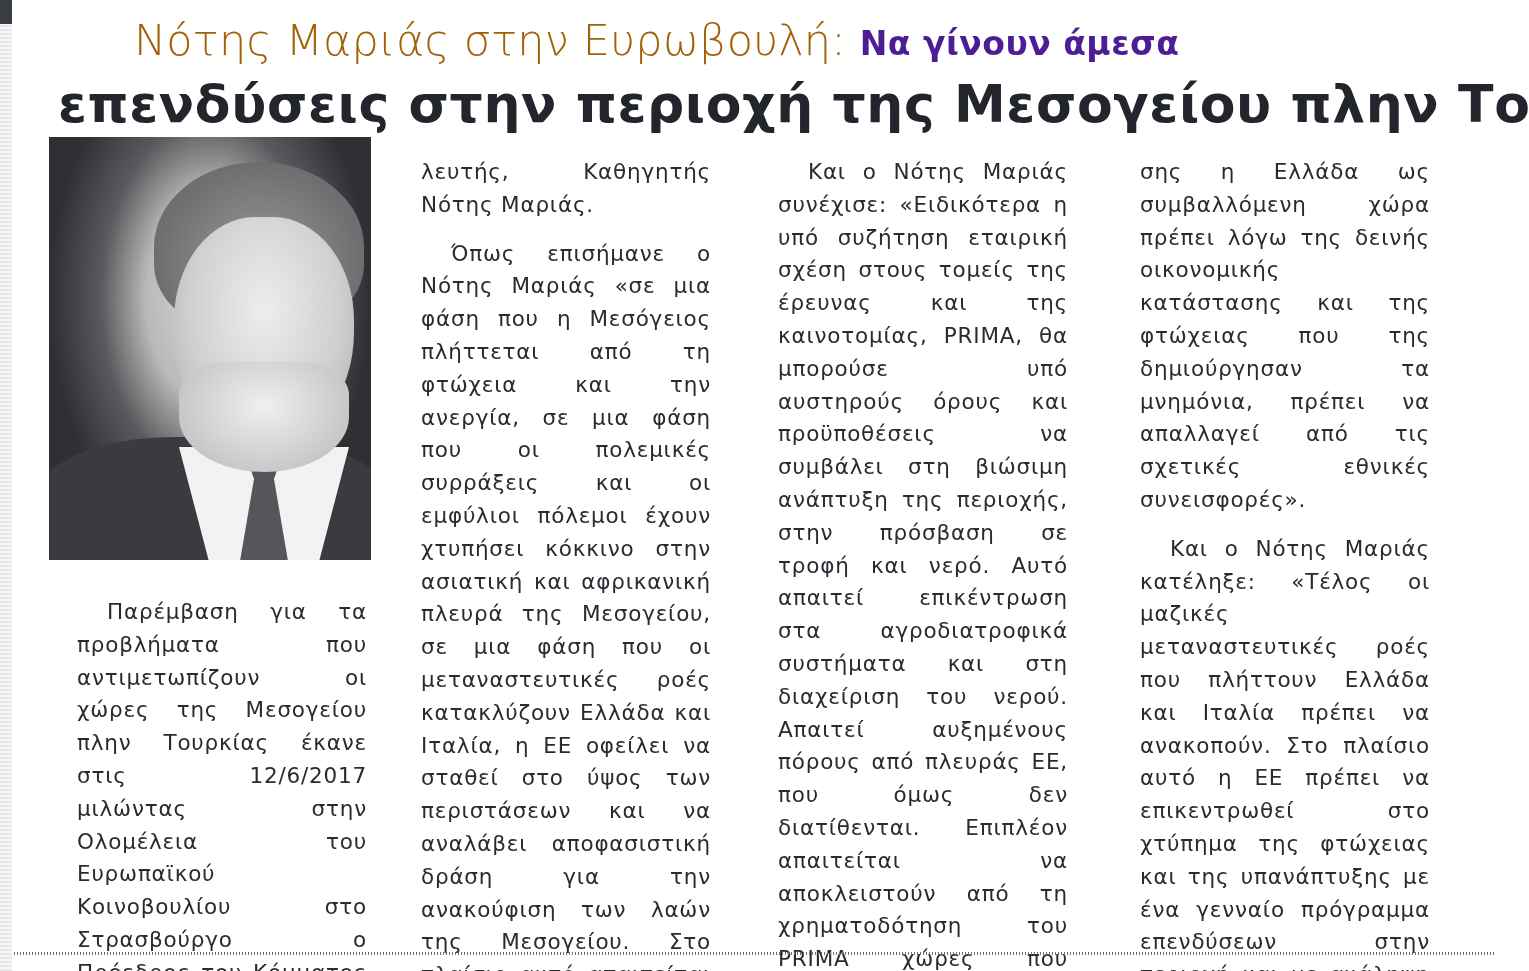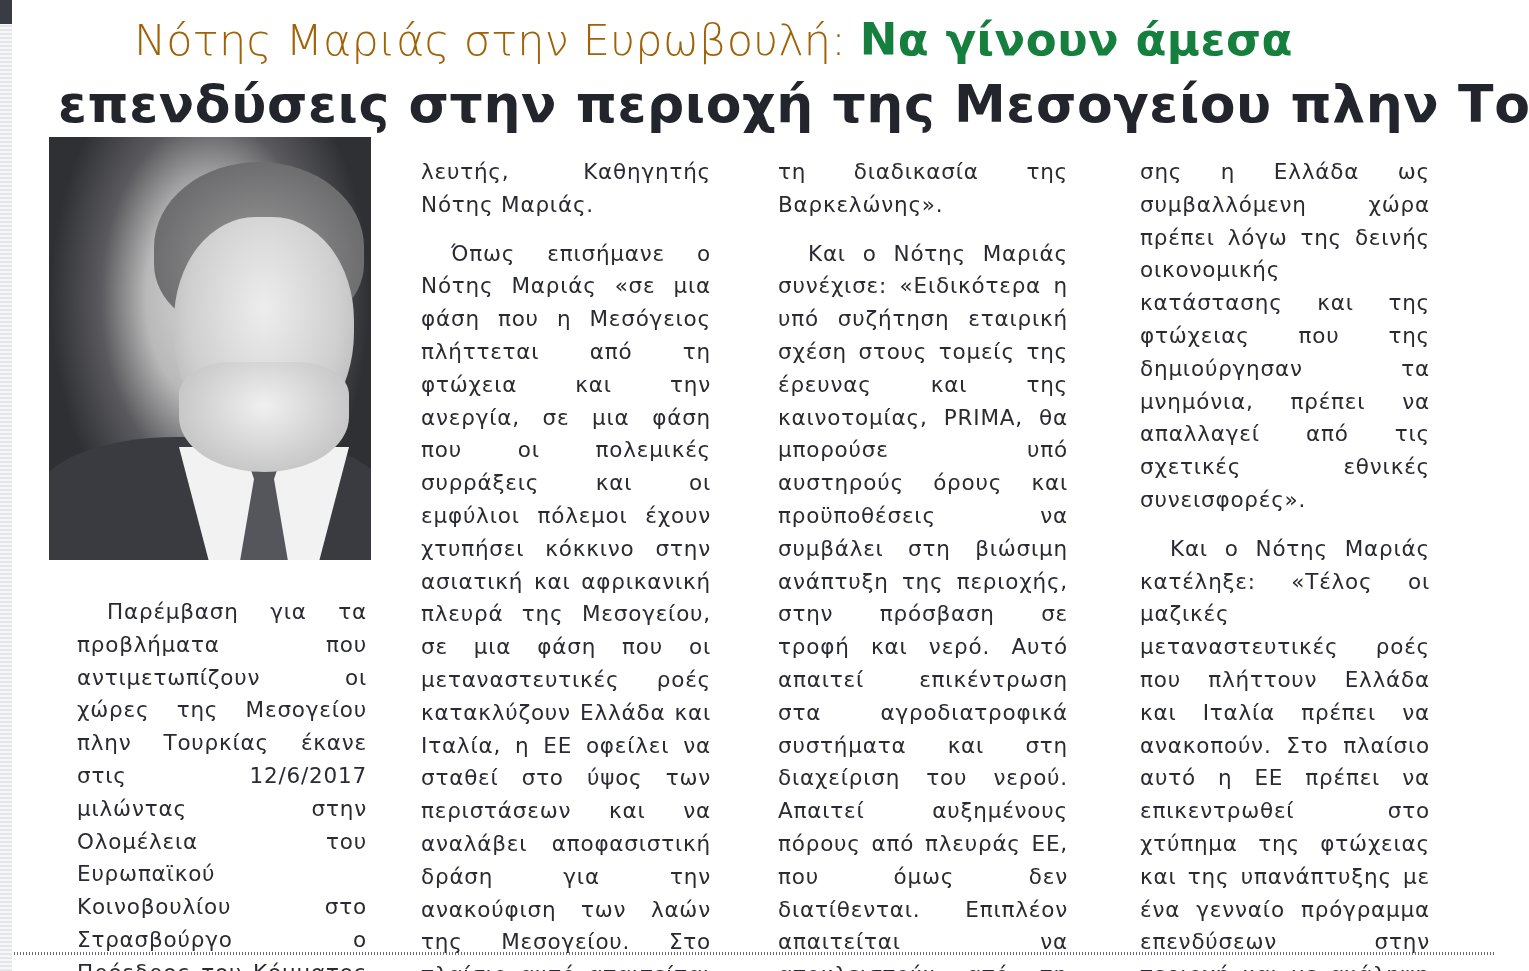--- a/index.html
+++ b/index.html
@@ -10,21 +10,21 @@
   .left-strip {
     position:absolute; left:0; top:0; width:12px; height:971px;
     background:repeating-linear-gradient(0deg,#e4e6ea 0 2px,#f6f7f9 2px 4px);
   }
   .left-strip-dark { position:absolute; left:0; top:0; width:12px; height:24px; background:#3a3c44; }
   .headline { position:absolute; left:0; top:6px; width:1529px; }
   .hl-line1 {
     position:absolute; left:134px; top:8px; white-space:nowrap; font-size:43px; line-height:52px;
   }
   .hl-light { font-family:"DejaVu Sans", sans-serif; font-weight:200; color:#a16207; letter-spacing:0.2px; }
-  .hl-bold { font-family:"DejaVu Sans", sans-serif; font-weight:bold; color:#15803d; font-size:45px; letter-spacing:0.5px; }
+  .hl-bold { font-family:"DejaVu Sans", sans-serif; font-weight:bold; color:#4c1d95; font-size:33px; letter-spacing:0.5px; }
   .hl-line2 {
     position:absolute; left:58px; top:70px; white-space:nowrap; font-size:52px; line-height:56px;
     font-weight:bold; color:#23252c; letter-spacing:0.6px;
   }
   .photo {
     position:absolute; left:49px; top:137px; width:322px; height:423px;
     background:radial-gradient(ellipse at 50% 38%, #d8d8d8 0%, #b9b9b9 28%, #5a5a5e 48%, #2f3034 70%);
     overflow:hidden;
   }
   .photo .hair { position:absolute; left:105px; top:25px; width:210px; height:170px; border-radius:50% 50% 40% 40%;
@@ -77,21 +77,20 @@
 <div class="col col-1">
   <p class="ind">Παρέμβαση για τα προβλήματα που αντιμετωπίζουν οι χώρες της Μεσογείου πλην Τουρκίας έκανε στις 12/6/2017 μιλώντας στην Ολομέλεια του Ευρωπαϊκού Κοινοβουλίου στο Στρασβούργο ο Πρόεδρος του Κόμματος «ΕΛΛΑΔΑ - Ο ΑΛΛΟΣ ΔΡΟΜΟΣ» Ευρωβου-</p>
 </div>
 
 <div class="col col-2">
   <p>λευτής, Καθηγητής Νότης Μαριάς.</p>
   <p class="ind">Όπως επισήμανε ο Νότης Μαριάς «σε μια φάση που η Μεσόγειος πλήττεται από τη φτώχεια και την ανεργία, σε μια φάση που οι πολεμικές συρράξεις και οι εμφύλιοι πόλεμοι έχουν χτυπήσει κόκκινο στην ασιατική και αφρικανική πλευρά της Μεσογείου, σε μια φάση που οι μεταναστευτικές ροές κατακλύζουν Ελλάδα και Ιταλία, η ΕΕ οφείλει να σταθεί στο ύψος των περιστάσεων και να αναλάβει αποφασιστική δράση για την ανακούφιση των λαών της Μεσογείου. Στο πλαίσιο αυτό απαιτείται η εμβάθυνση της ευρωμεσογειακής συνεργασίας που ως γνωστόν δρομολογήθηκε το 1995 με</p>
 </div>
 
 <div class="col col-3">
-  <p>τη διαδικασία της Βαρκελώνης».</p>
   <p class="ind">Και ο Νότης Μαριάς συνέχισε: «Ειδικότερα η υπό συζήτηση εταιρική σχέση στους τομείς της έρευνας και της καινοτομίας, PRIMA, θα μπορούσε υπό αυστηρούς όρους και προϋποθέσεις να συμβάλει στη βιώσιμη ανάπτυξη της περιοχής, στην πρόσβαση σε τροφή και νερό. Αυτό απαιτεί επικέντρωση στα αγροδιατροφικά συστήματα και στη διαχείριση του νερού. Απαιτεί αυξημένους πόρους από πλευράς ΕΕ, που όμως δεν διατίθενται. Επιπλέον απαιτείται να αποκλειστούν από τη χρηματοδότηση του PRIMA χώρες που ενισχύουν τους τζιχαντιστές όπως είναι η Τουρκία. Επί-</p>
 </div>
 
 <div class="col col-4">
   <p>σης η Ελλάδα ως συμβαλλόμενη χώρα πρέπει λόγω της δεινής οικονομικής κατάστασης και της φτώχειας που της δημιούργησαν τα μνημόνια, πρέπει να απαλλαγεί από τις σχετικές εθνικές συνεισφορές».</p>
   <p class="ind">Και ο Νότης Μαριάς κατέληξε: «Τέλος οι μαζικές μεταναστευτικές ροές που πλήττουν Ελλάδα και Ιταλία πρέπει να ανακοπούν. Στο πλαίσιο αυτό η ΕΕ πρέπει να επικεντρωθεί στο χτύπημα της φτώχειας και της υπανάπτυξης με ένα γενναίο πρόγραμμα επενδύσεων στην περιοχή και με ανάληψη πρωτοβουλιών για την ειρηνική διευθέτηση των προβλημάτων στην περιοχή».</p>
 </div>
 
 <div class="dotline"></div>
 

